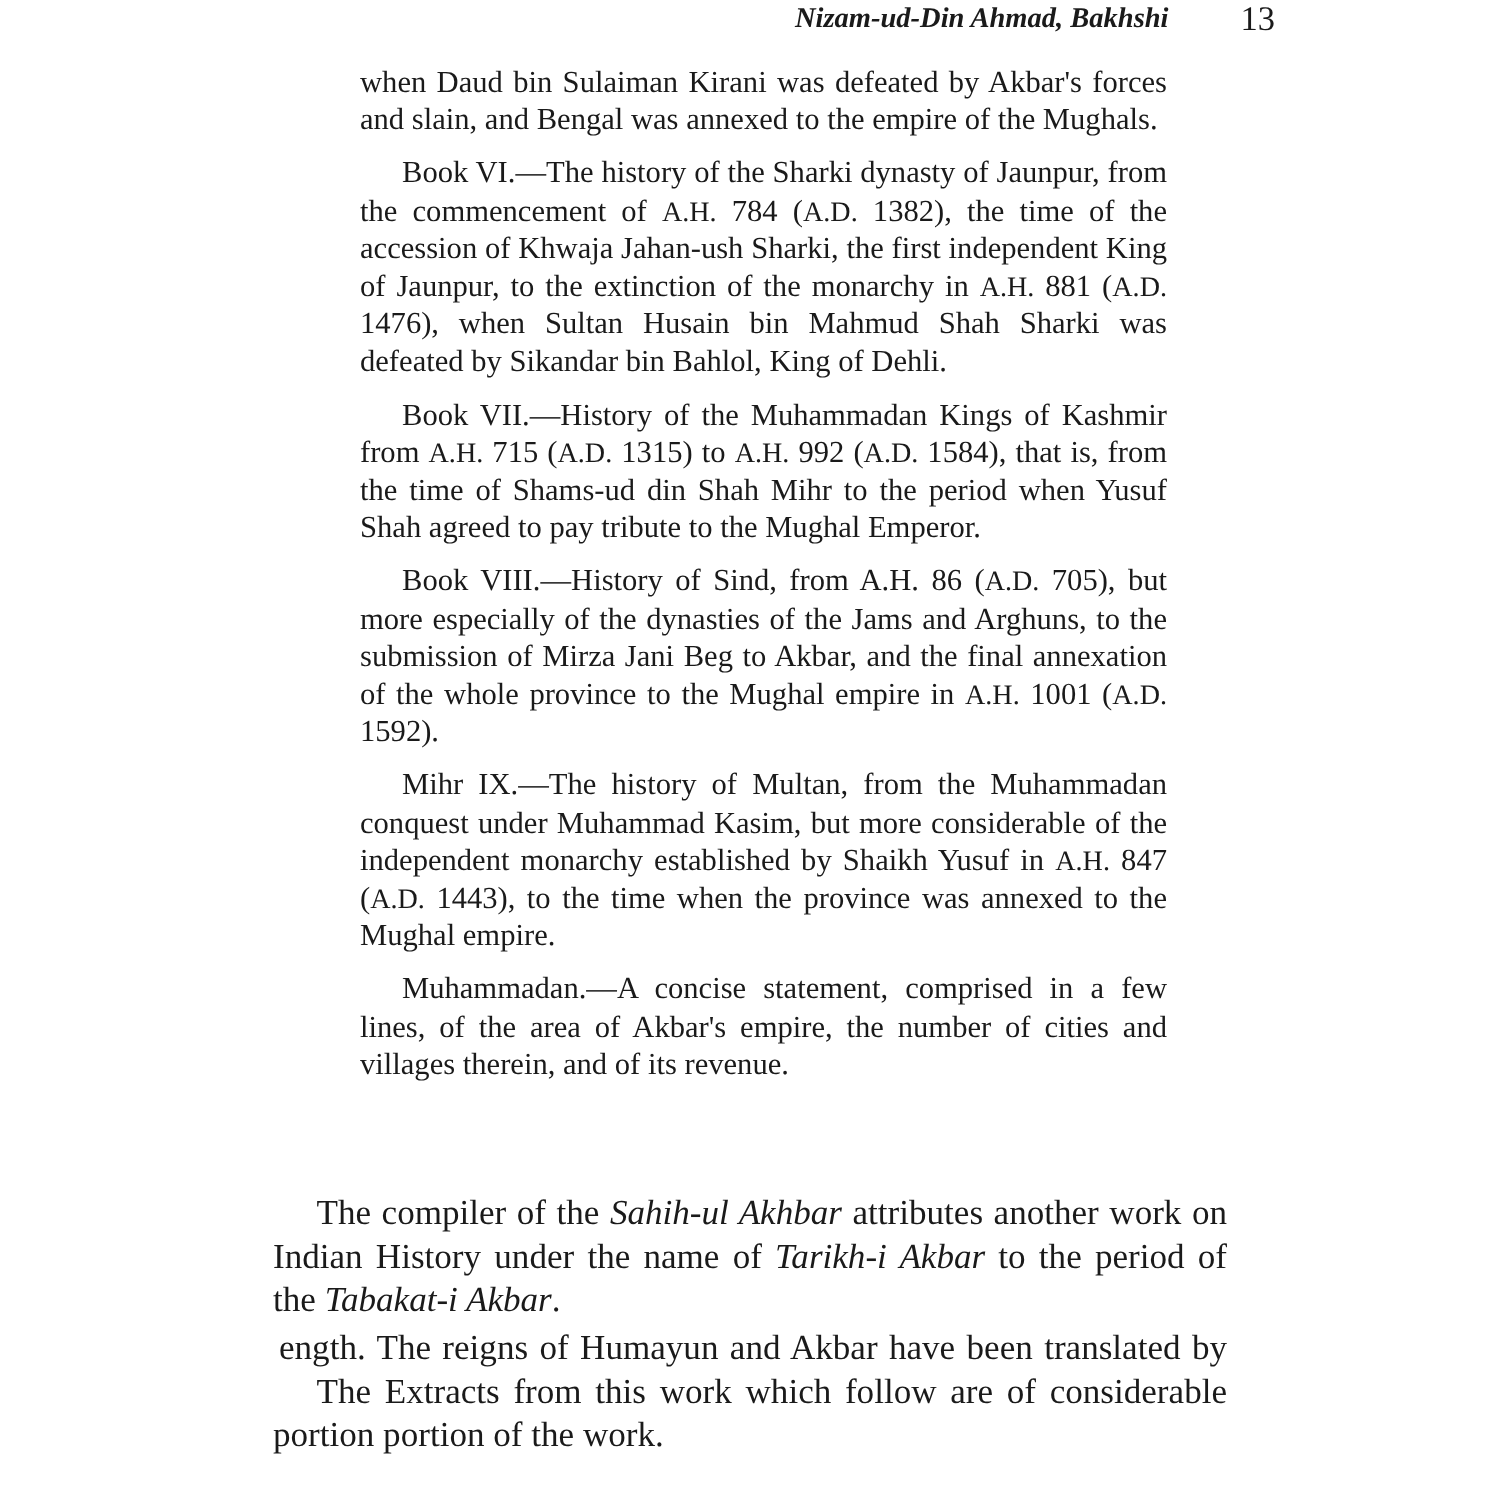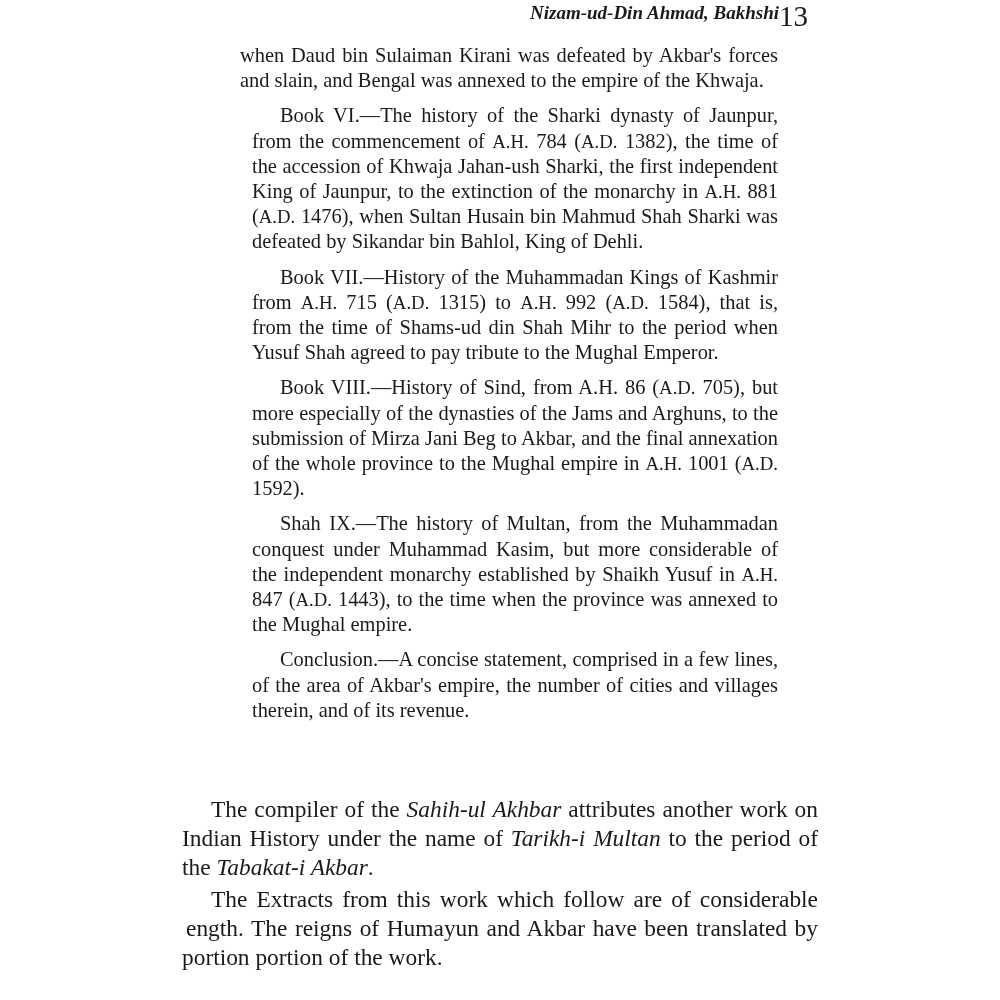--- a/index.html
+++ b/index.html
@@ -27,40 +27,39 @@
       position: absolute;
       left: 530px;
       top: 2px;
       font-style: italic;
       font-weight: bold;
       font-size: 19px;
       white-space: nowrap;
     }
     .page-number {
       position: absolute;
-      left: 779px;
+      left: 827px;
       top: 0px;
-      font-size: 29px;
+      font-size: 23px;
     }
     .extract-block {
       position: absolute;
       left: 240px;
       top: 43px;
       width: 538px;
       font-size: 20.4px;
       line-height: 25.2px;
     }
     .extract-block p {
       margin: 0 0 10px 0;
       text-align: justify;
       text-align-last: left;
     }
     .extract-block p.indent {
       text-indent: 28px;
-      margin-left: 12px;
     }
     .sc {
       font-variant: small-caps;
       font-size: 0.92em;
     }
     .main-block {
       position: absolute;
       left: 182px;
       top: 795px;
       width: 636px;
@@ -92,30 +91,30 @@
   </style>
 </head>
 <body>
 
 <div class="running-head">
   <span class="running-title">Nizam-ud-Din Ahmad, Bakhshi</span>
   <span class="page-number">13</span>
 </div>
 
 <div class="extract-block">
-  <p>when Daud bin Sulaiman Kirani was defeated by Akbar's forces and slain, and Bengal was annexed to the empire of the Khwaja.</p>
+  <p>when Daud bin Sulaiman Kirani was defeated by Akbar's forces and slain, and Bengal was annexed to the empire of the Mughals.</p>
 
   <p class="indent"><span>Book VI.</span><span>—The history of the Sharki dynasty of Jaunpur, from the commencement of </span><span class="sc">A.H.</span><span> 784 (</span><span class="sc">A.D.</span><span> 1382), the time of the accession of Khwaja Jahan-ush Sharki, the first independent King of Jaunpur, to the extinction of the monarchy in </span><span class="sc">A.H.</span><span> 881 (</span><span class="sc">A.D.</span><span> 1476), when Sultan Husain bin Mahmud Shah Sharki was defeated by Sikandar bin Bahlol, King of Dehli.</span></p>
   <p class="indent"><span>Book VII.</span><span>—History of the Muhammadan Kings of Kashmir from </span><span class="sc">A.H.</span><span> 715 (</span><span class="sc">A.D.</span><span> 1315) to </span><span class="sc">A.H.</span><span> 992 (</span><span class="sc">A.D.</span><span> 1584), that is, from the time of Shams-ud din Shah Mihr to the period when Yusuf Shah agreed to pay tribute to the Mughal Emperor.</span></p>
   <p class="indent"><span>Book VIII.</span><span>—History of Sind, from A.H. 86 (</span><span class="sc">A.D.</span><span> 705), but more especially of the dynasties of the Jams and Arghuns, to the submission of Mirza Jani Beg to Akbar, and the final annexation of the whole province to the Mughal empire in </span><span class="sc">A.H.</span><span> 1001 (</span><span class="sc">A.D.</span><span> 1592).</span></p>
-  <p class="indent"><span>Shah IX.</span><span>—The history of Multan, from the Muhammadan conquest under Muhammad Kasim, but more considerable of the independent monarchy established by Shaikh Yusuf in </span><span class="sc">A.H.</span><span> 847 (</span><span class="sc">A.D.</span><span> 1443), to the time when the province was annexed to the Mughal empire.</span></p>
-  <p class="indent"><span>Conclusion.</span><span>—A concise statement, comprised in a few lines, of the area of Akbar's empire, the number of cities and villages therein, and of its revenue.</span></p>
+  <p class="indent"><span>Mihr IX.</span><span>—The history of Multan, from the Muhammadan conquest under Muhammad Kasim, but more considerable of the independent monarchy established by Shaikh Yusuf in </span><span class="sc">A.H.</span><span> 847 (</span><span class="sc">A.D.</span><span> 1443), to the time when the province was annexed to the Mughal empire.</span></p>
+  <p class="indent"><span>Muhammadan.</span><span>—A concise statement, comprised in a few lines, of the area of Akbar's empire, the number of cities and villages therein, and of its revenue.</span></p>
 </div>
 
 <div class="main-block">
-  <p><span>The compiler of the </span><em>Sahih-ul Akhbar</em><span> attributes another work on Indian History under the name of </span><em>Tarikh-i Multan</em><span> to the period of the </span><em>Tabakat-i Akbar</em><span>.</span></p>
+  <p><span>The compiler of the </span><em>Sahih-ul Akhbar</em><span> attributes another work on Indian History under the name of </span><em>Tarikh-i Akbar</em><span> to the period of the </span><em>Tabakat-i Akbar</em><span>.</span></p>
 
   <p class="cut">
+    <span class="l cutline-1">ength. The reigns of Humayun and Akbar have been translated by</span>
     <span class="l" style="padding-left:29px;">The Extracts from this work which follow are of considerable</span>
-    <span class="l cutline-1">ength. The reigns of Humayun and Akbar have been translated by</span>
     <span class="l last cutline-3">portion portion of the work.</span>
   </p>
 </div>
 
 </body></html>

